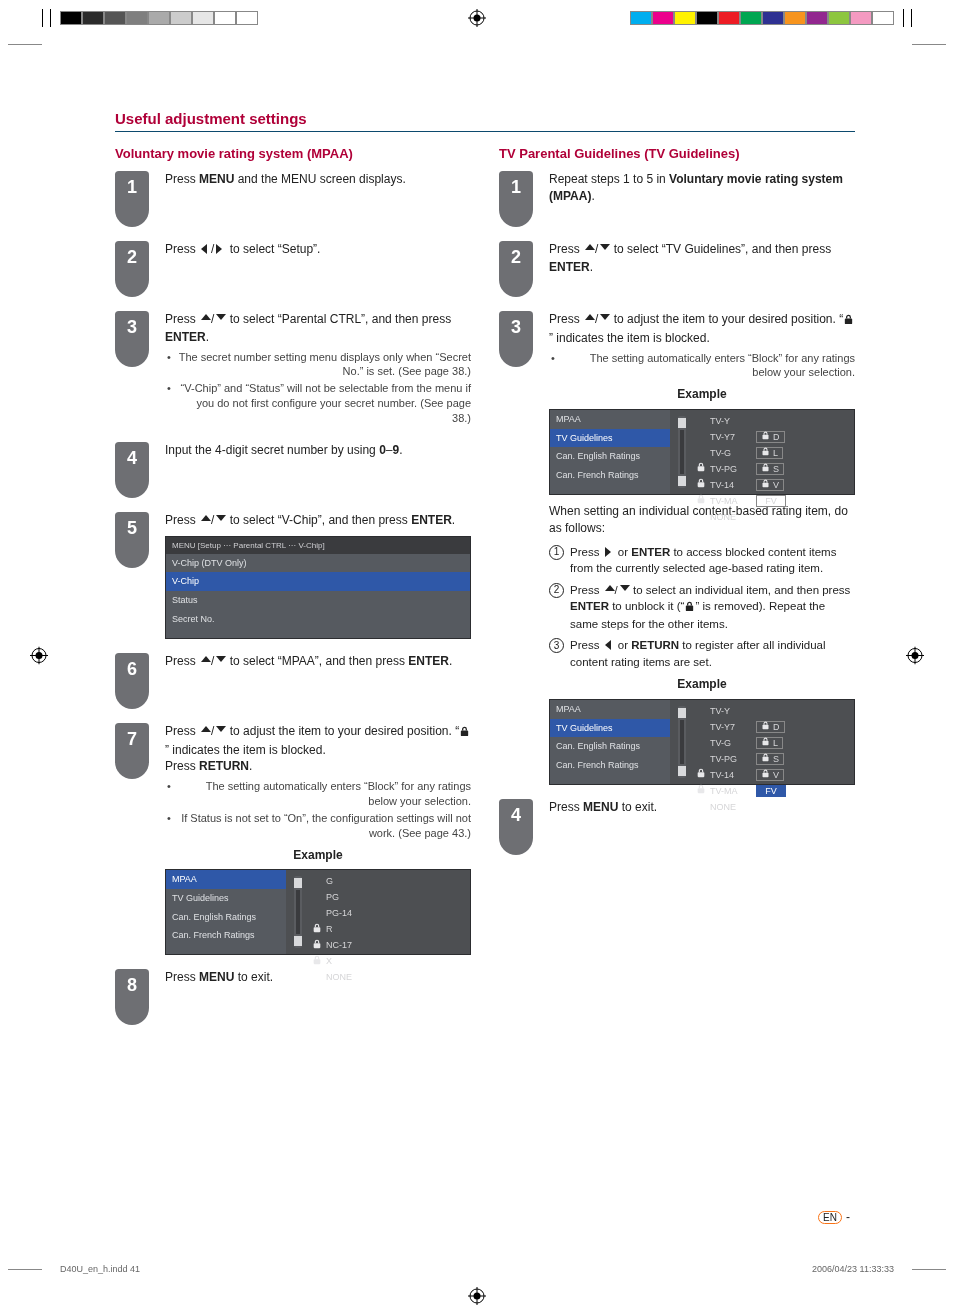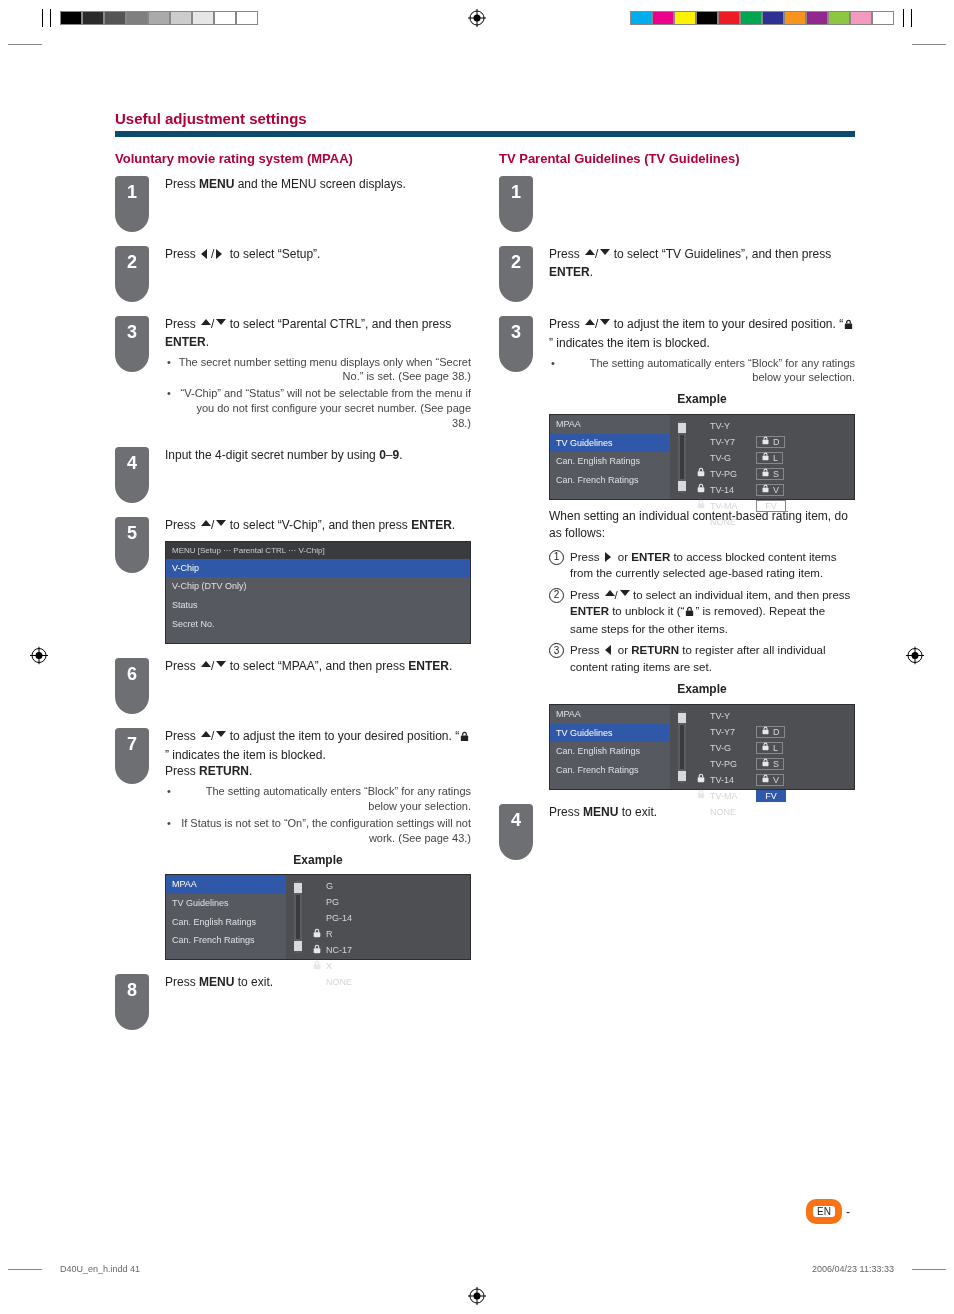--- a/index.html
+++ b/index.html
@@ -16,21 +16,21 @@
   .side-reg { position:absolute; top:50%; transform:translateY(-50%); }
   .side-reg.left { left:30px; }
   .side-reg.right { right:30px; }
   .tick { width:1px; height:18px; background:#000; position:absolute; top:3px; }
   .tick.l1 { left:42px; } .tick.l2 { left:50px; } .tick.r1 { right:42px; } .tick.r2 { right:50px; }
   .corner-line { position:absolute; width:34px; height:1px; background:#888; }
   .corner-line.tl { top:44px; left:8px; } .corner-line.tr { top:44px; right:8px; }
   .corner-line.bl { bottom:44px; left:8px; } .corner-line.br { bottom:44px; right:8px; }
 
   .content { position:absolute; left:115px; top:110px; width:740px; }
-  h2.section-title { color:#b00038; font-size:15px; font-weight:bold; border-bottom:6px solid #0c4a6e; padding-bottom:4px; margin-bottom:14px; }
+  h2.section-title { color:#b00038; font-size:15px; font-weight:bold; border-bottom:1px solid #0c4a6e; padding-bottom:4px; margin-bottom:14px; }
   .columns { display:flex; gap:28px; }
   .col { width:356px; }
   h3.subhead { color:#b00038; font-size:13px; font-weight:bold; margin-bottom:10px; }
 
   .step { display:flex; align-items:flex-start; margin-bottom:14px; }
   .step-num {
     width:34px; min-width:34px; height:56px; background:#6e6f73; color:#fff;
     font-size:18px; font-weight:bold; display:flex; align-items:flex-start; justify-content:center;
     padding-top:6px; border-radius:4px 4px 18px 18px; margin-right:16px;
   }
@@ -63,21 +63,21 @@
 
   .example-lbl { text-align:center; font-weight:bold; font-size:12px; margin:6px 0 2px; }
 
   .circled { display:inline-flex; width:15px; height:15px; border:1px solid #222; border-radius:50%; align-items:center; justify-content:center; font-size:10px; margin-right:6px; }
   .sub-steps { margin-top:8px; }
   .sub-steps .srow { display:flex; margin-bottom:6px; font-size:11.5px; line-height:1.35;}
   .sub-steps .srow .sbody { flex:1; }
 
   .footer-slug { position:absolute; bottom:40px; left:60px; right:60px; display:flex; justify-content:space-between; font-size:9px; color:#666; }
   .en-badge { position:absolute; right:104px; bottom:90px; font-size:12px; display:flex; align-items:center; gap:4px;}
-  .en-badge .circ { border:7px solid #f97316; border-radius:10px; padding:0 4px; font-size:10px;}
+  .en-badge .circ { border:1px solid #f97316; border-radius:10px; padding:0 4px; font-size:10px;}
 </style>
 </head>
 <body>
 
 <div class="page">
 
   <div class="printer-bar top">
     <span class="tick l1"></span>
     <span class="tick l2"></span>
     <div class="swatches" id="sw-left">
@@ -173,22 +173,22 @@
             <div class="step">
       <div class="step-num">5</div>
       <div class="step-body">Press <span class="arrow"><svg width="12" height="12">
                     <path d="M2 8 L7 2 L12 8 Z" fill="#222"></path>
                   </svg></span>/<span class="arrow"><svg width="12" height="12">
                     <path d="M2 2 L7 8 L12 2 Z" fill="#222"></path>
                   </svg></span> to select “V-Chip”, and then press  <b>ENTER</b>.<div class="osd">
     <div class="osd-crumb">MENU    [Setup ··· Parental CTRL ··· V-Chip]</div>
     <div class="osd-body">
                     <div class="osd-sidebar" style="width:100%;">
+                      <div class="item">V-Chip (DTV Only)</div>
                       <div class="item sel">V-Chip</div>
-                      <div class="item">V-Chip (DTV Only)</div>
                       <div class="item">Status</div>
                       <div class="item">Secret No.</div>
                       <div style="flex:1"></div>
                     </div>
                   </div>
   </div></div>
     </div>
             <div class="step">
       <div class="step-num">6</div>
       <div class="step-body">Press <span class="arrow"><svg width="12" height="12">
@@ -274,20 +274,21 @@
       <div class="step-body">Press <b>MENU</b> to exit.</div>
     </div>
           </div>
       </div>
 
       <div class="col">
         <h3 class="subhead">TV Parental Guidelines (TV Guidelines)</h3>
         <div id="right-steps">
             <div class="step">
       <div class="step-num">1</div>
+      <div class="step-body">Repeat steps 1 to 5 in <b>Voluntary movie rating system (MPAA)</b>.</div>
     </div>
             <div class="step">
       <div class="step-num">2</div>
       <div class="step-body">Press  <span class="arrow"><svg width="12" height="12">
                     <path d="M2 8 L7 2 L12 8 Z" fill="#222"></path>
                   </svg></span>/<span class="arrow"><svg width="12" height="12">
                     <path d="M2 2 L7 8 L12 2 Z" fill="#222"></path>
                   </svg></span> to select “TV Guidelines”, and then press <b>ENTER</b>.</div>
     </div>
             <div class="step">

